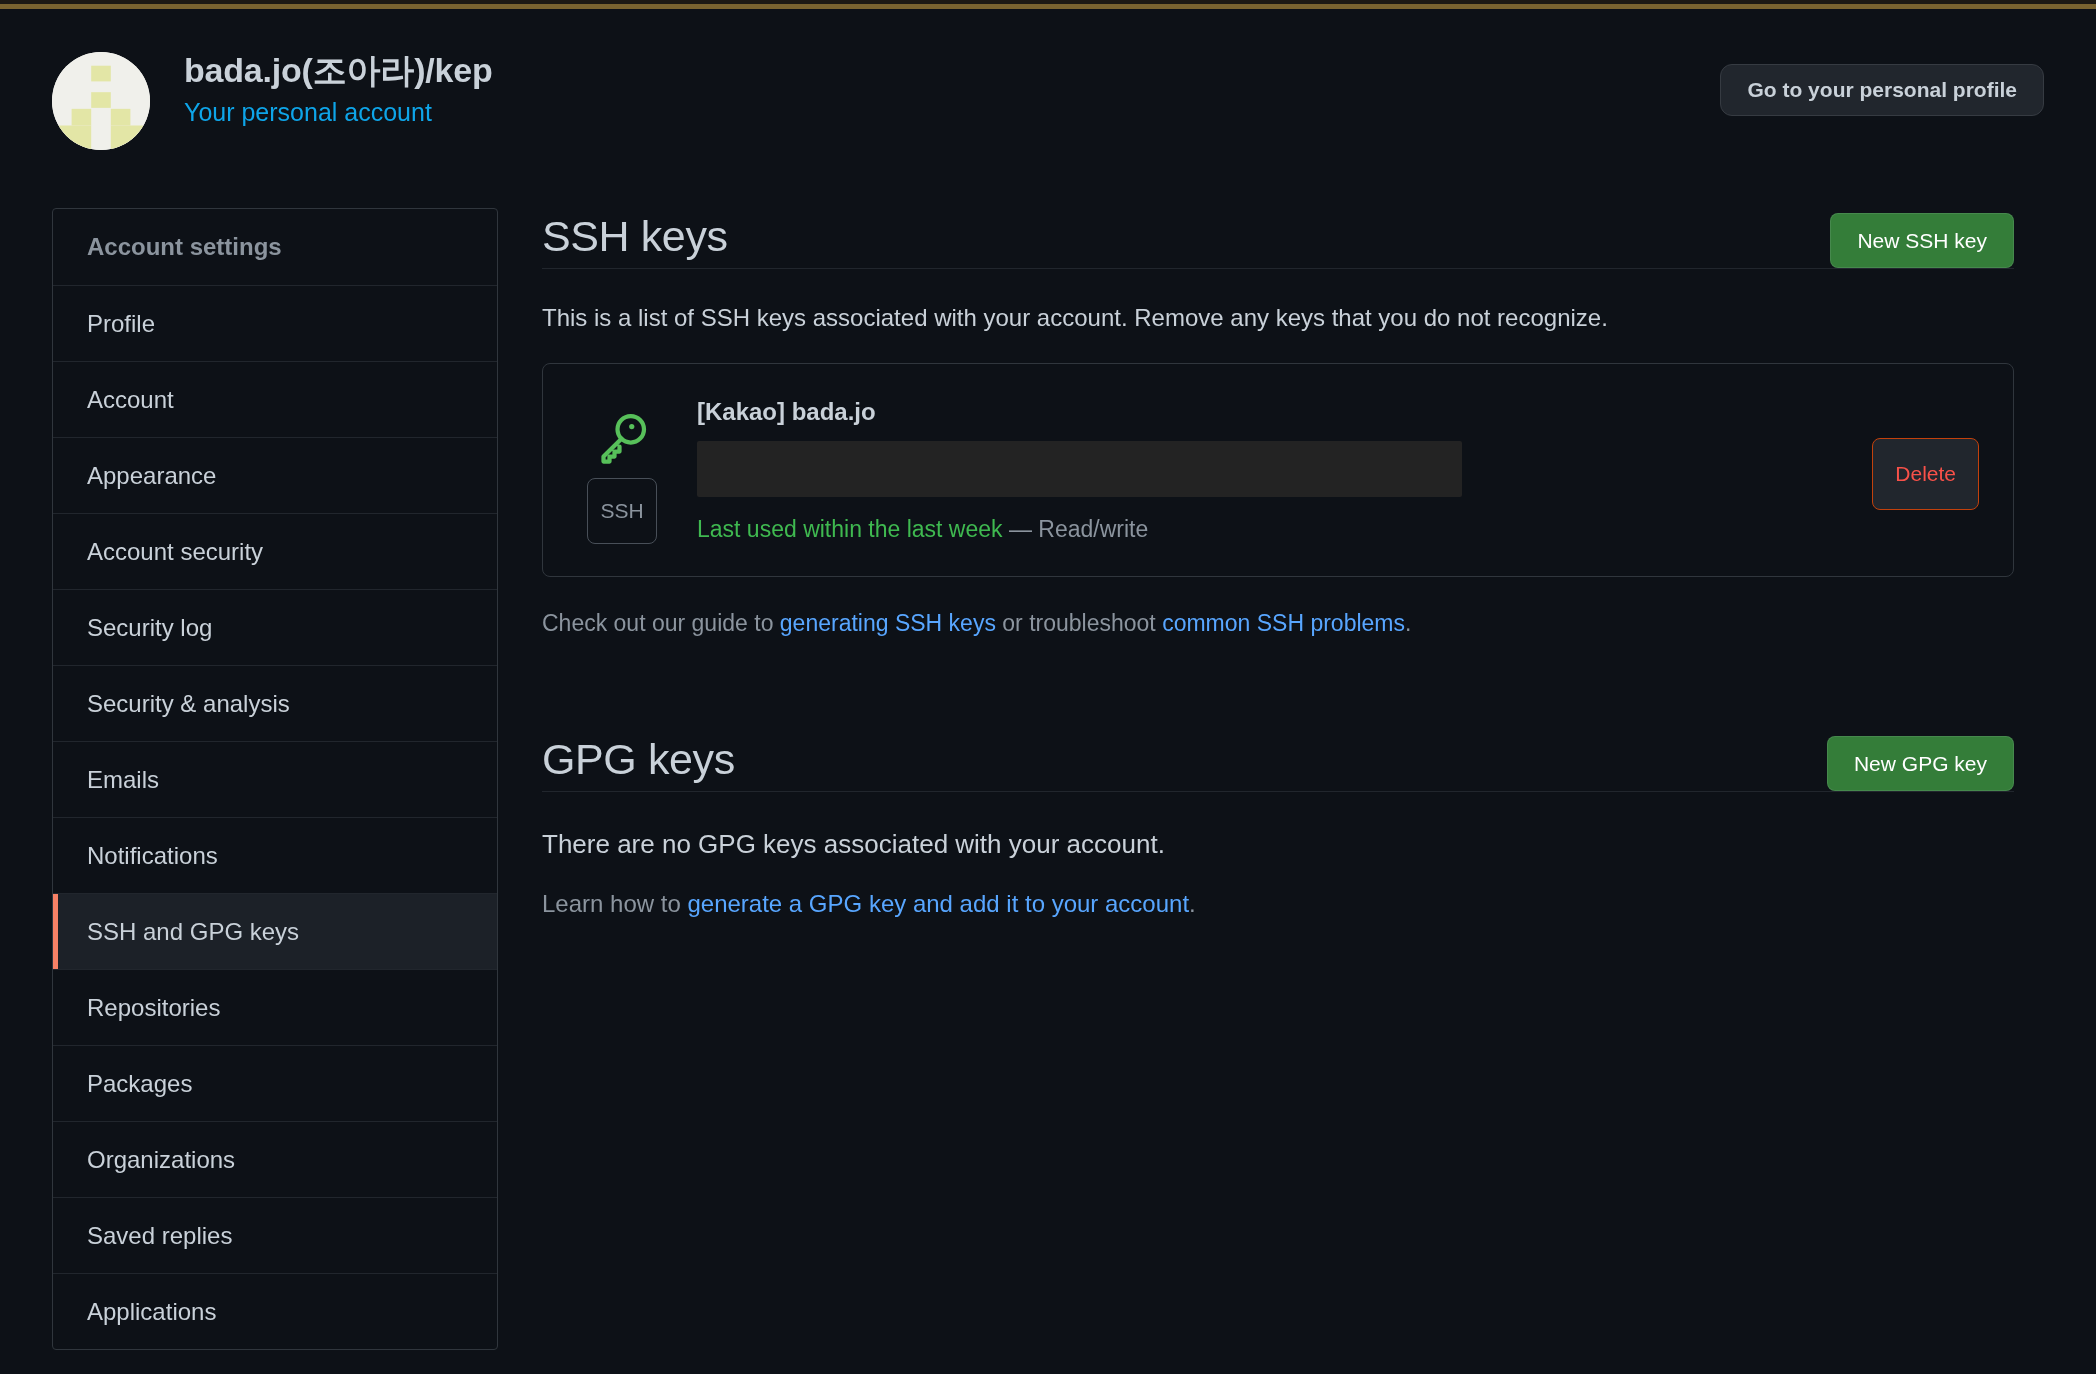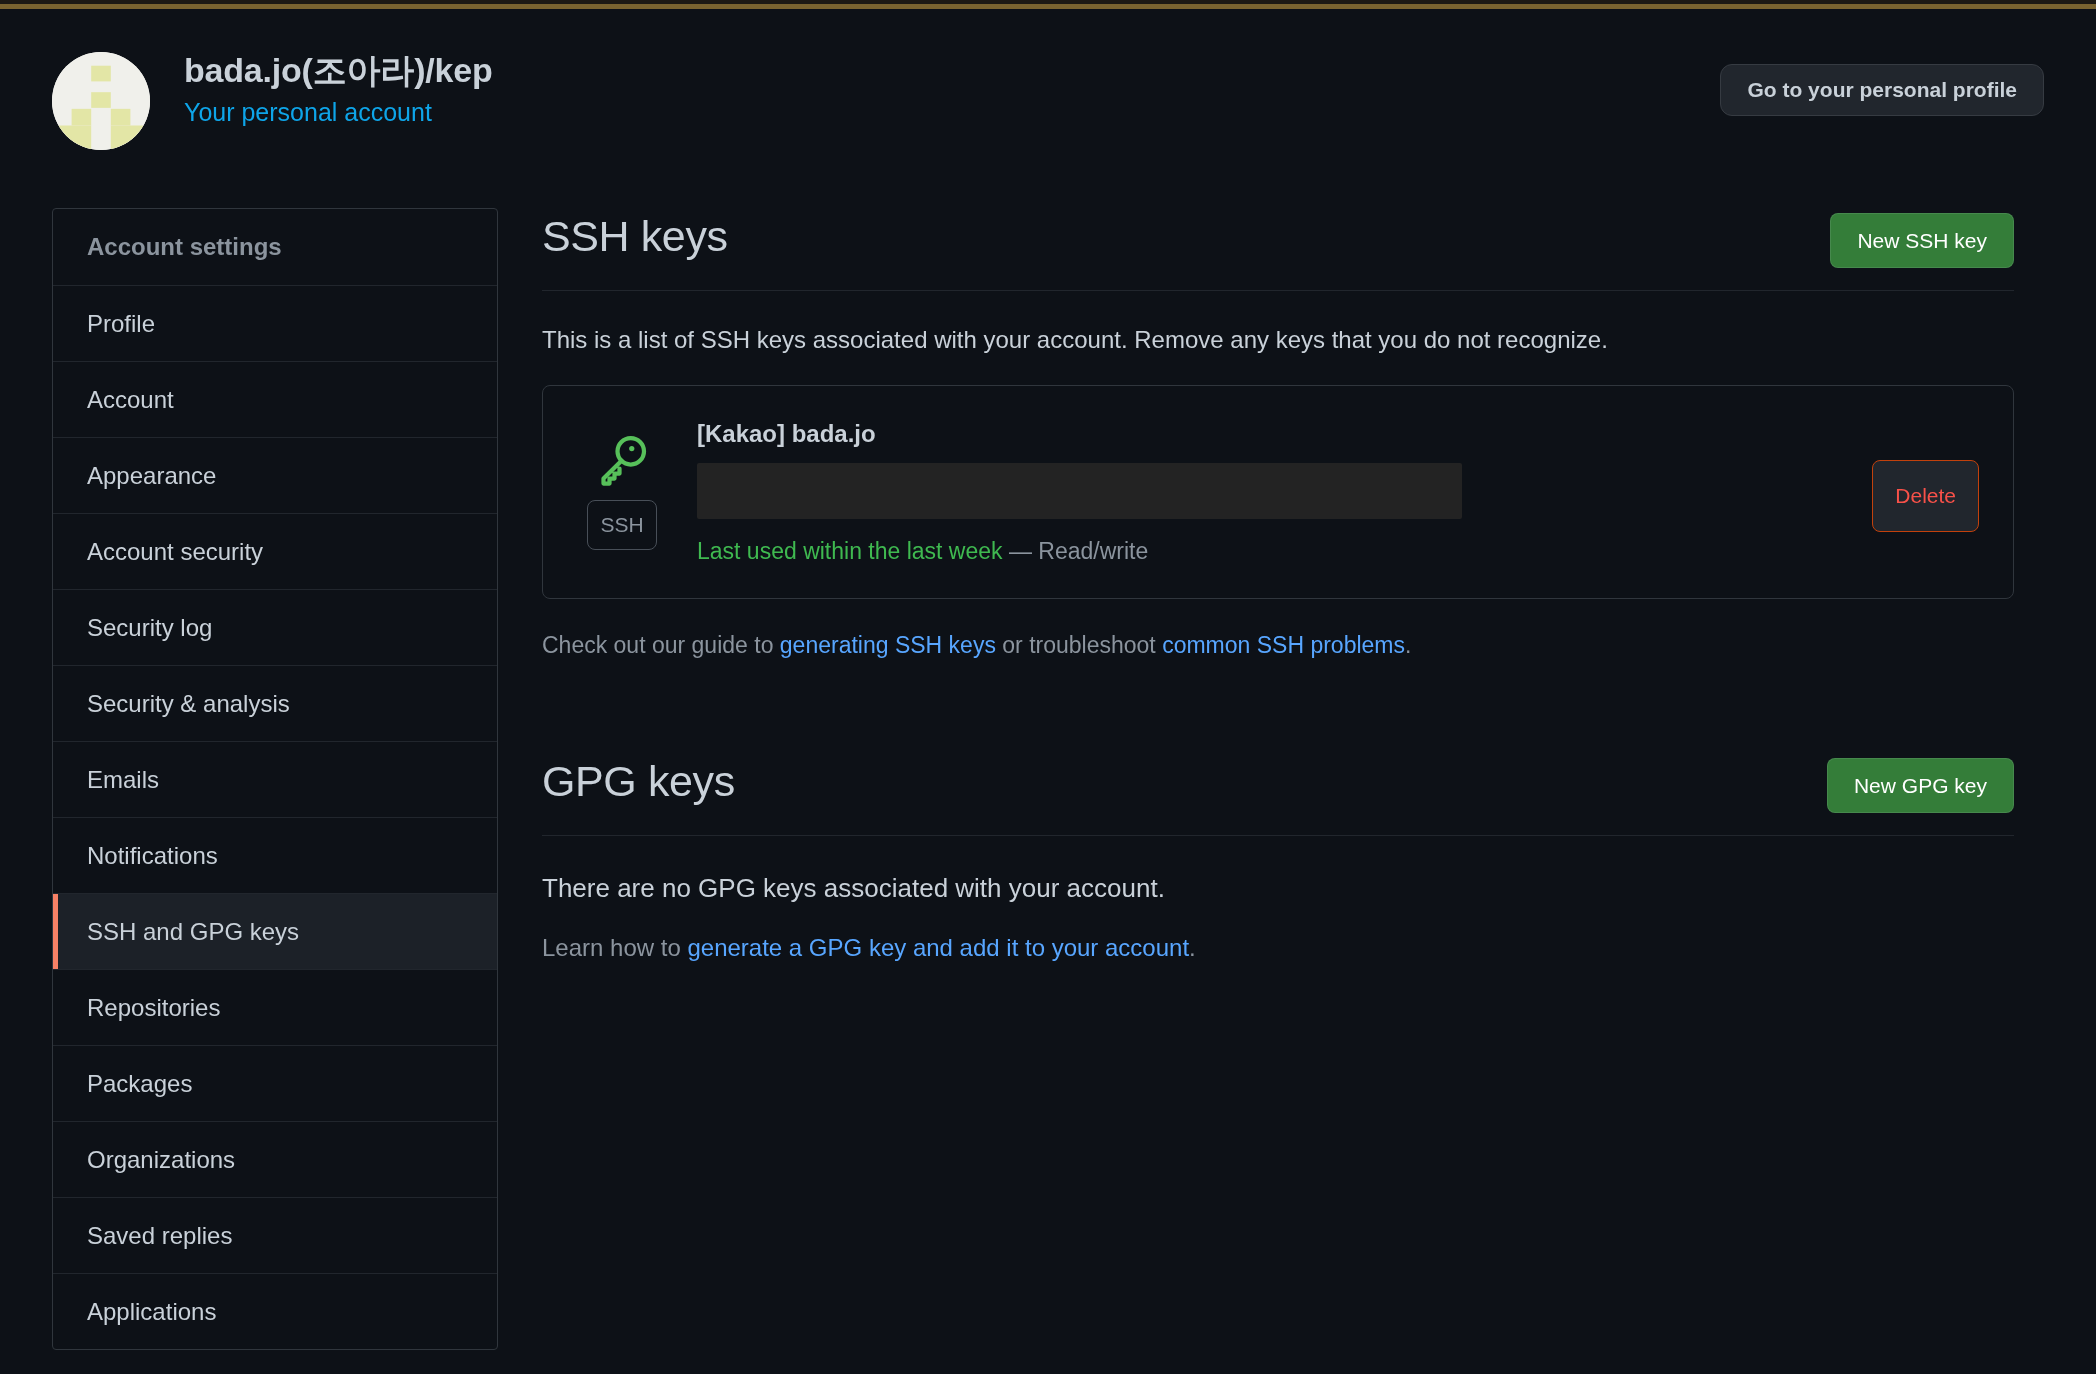--- a/index.html
+++ b/index.html
@@ -151,21 +151,20 @@
     position: absolute;
     left: 542px;
     top: 208px;
     width: 1472px;
   }
 
   .section-head {
     display: flex;
     align-items: flex-start;
     justify-content: space-between;
-    padding-bottom: 22px;
     border-bottom: 1px solid #21262d;
   }
   .section-title {
     font-size: 43px;
     font-weight: 400;
     line-height: 56px;
     color: #c9d1d9;
     letter-spacing: -0.4px;
   }
   .btn-green {
@@ -208,21 +207,21 @@
     display: flex;
     flex-direction: column;
     align-items: center;
     padding-top: 12px;
   }
   .key-glyph { display: block; }
   .ssh-badge {
     margin-top: 10px;
     border: 1px solid #484f58;
     border-radius: 8px;
-    padding: 10px 12px;
+    padding: 18px 12px;
     font-size: 21px;
     line-height: 28px;
     color: #8b949e;
   }
   .key-body {
     flex: 1;
     padding-left: 30px;
     min-width: 0;
   }
   .key-title {

